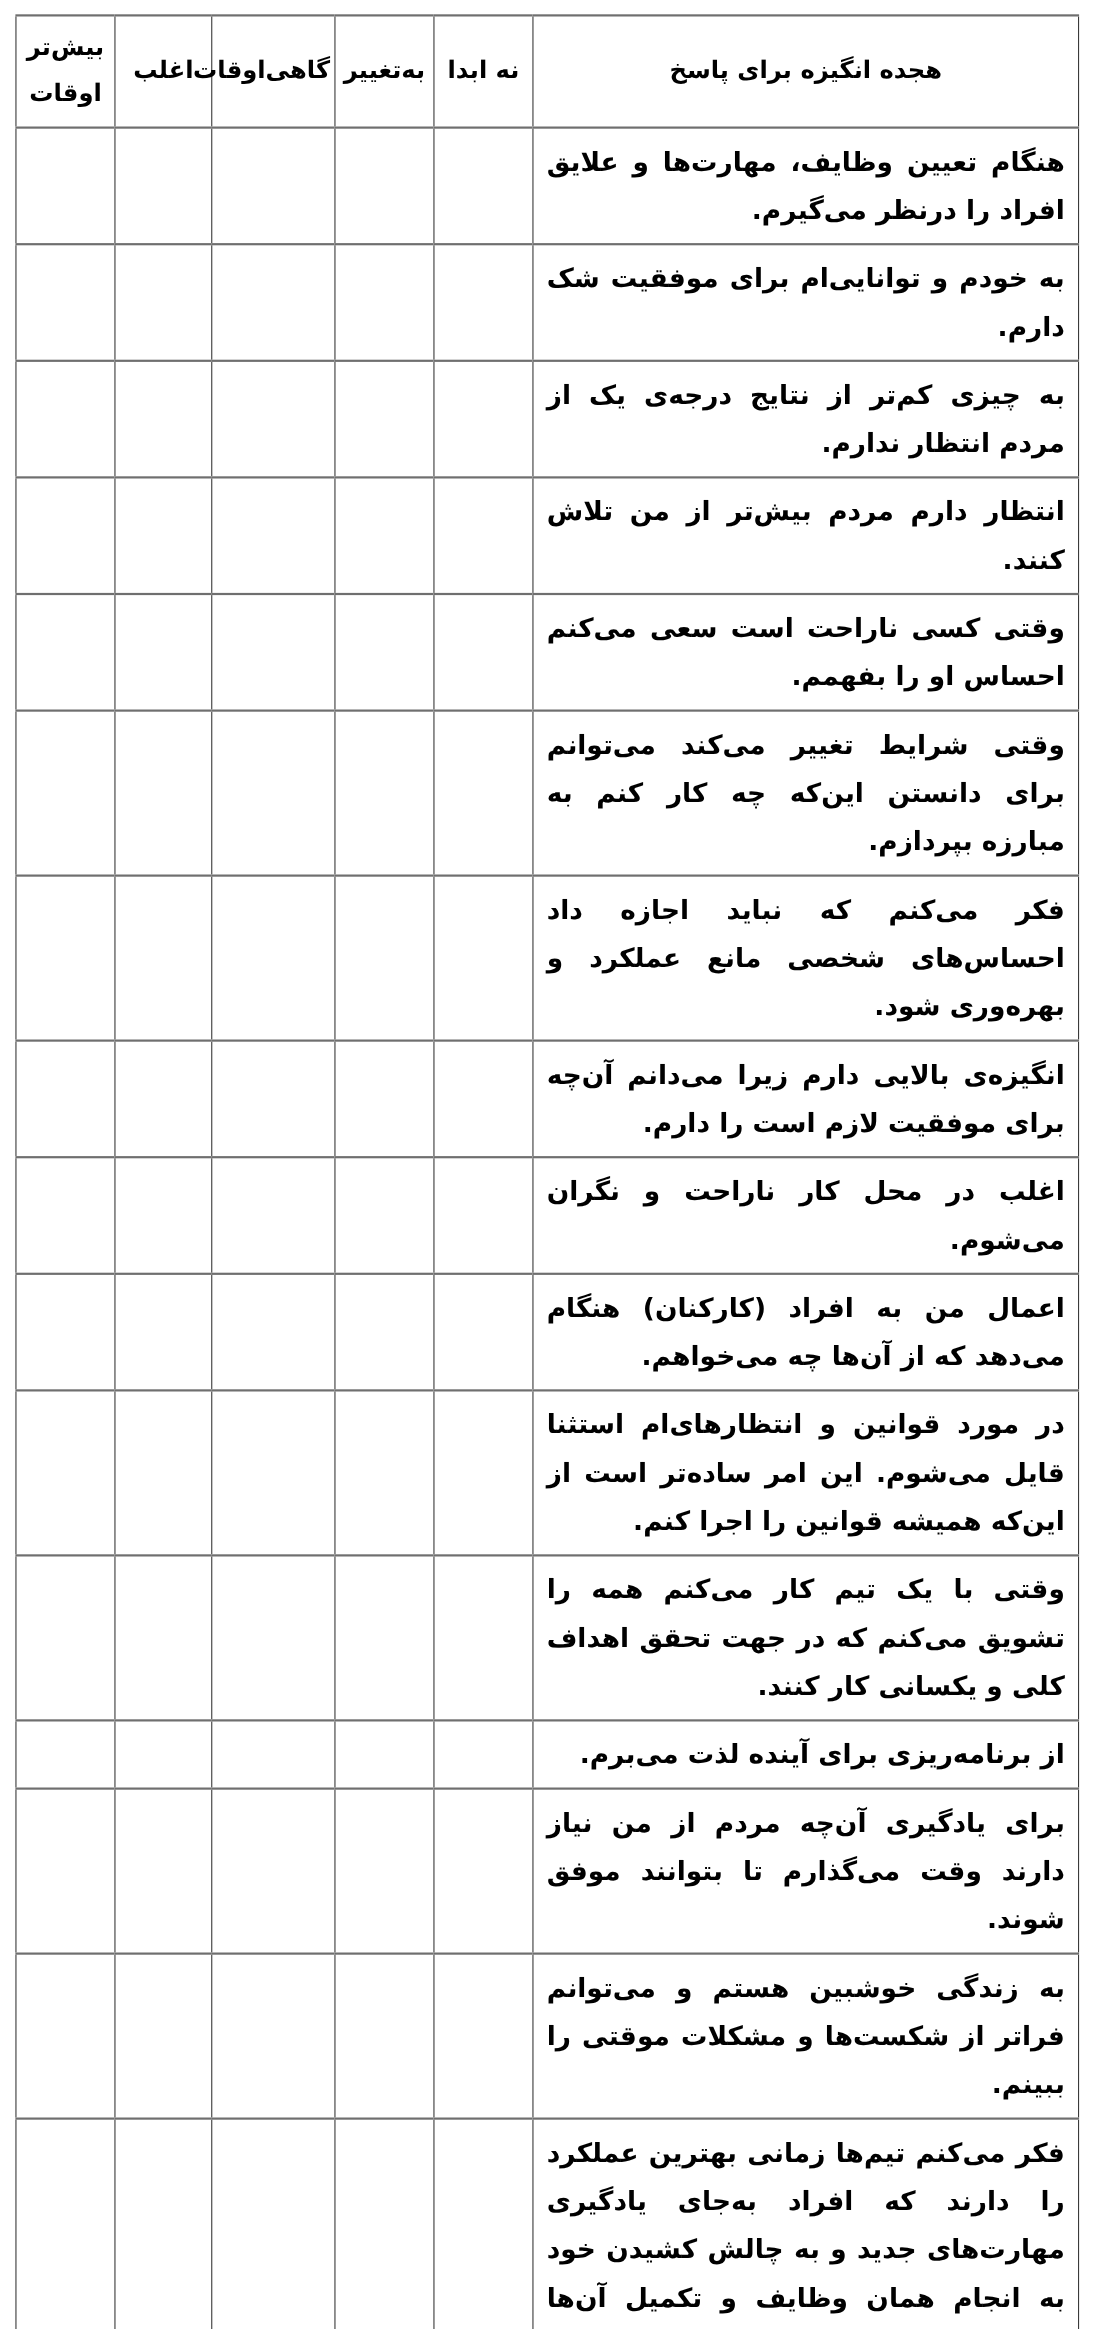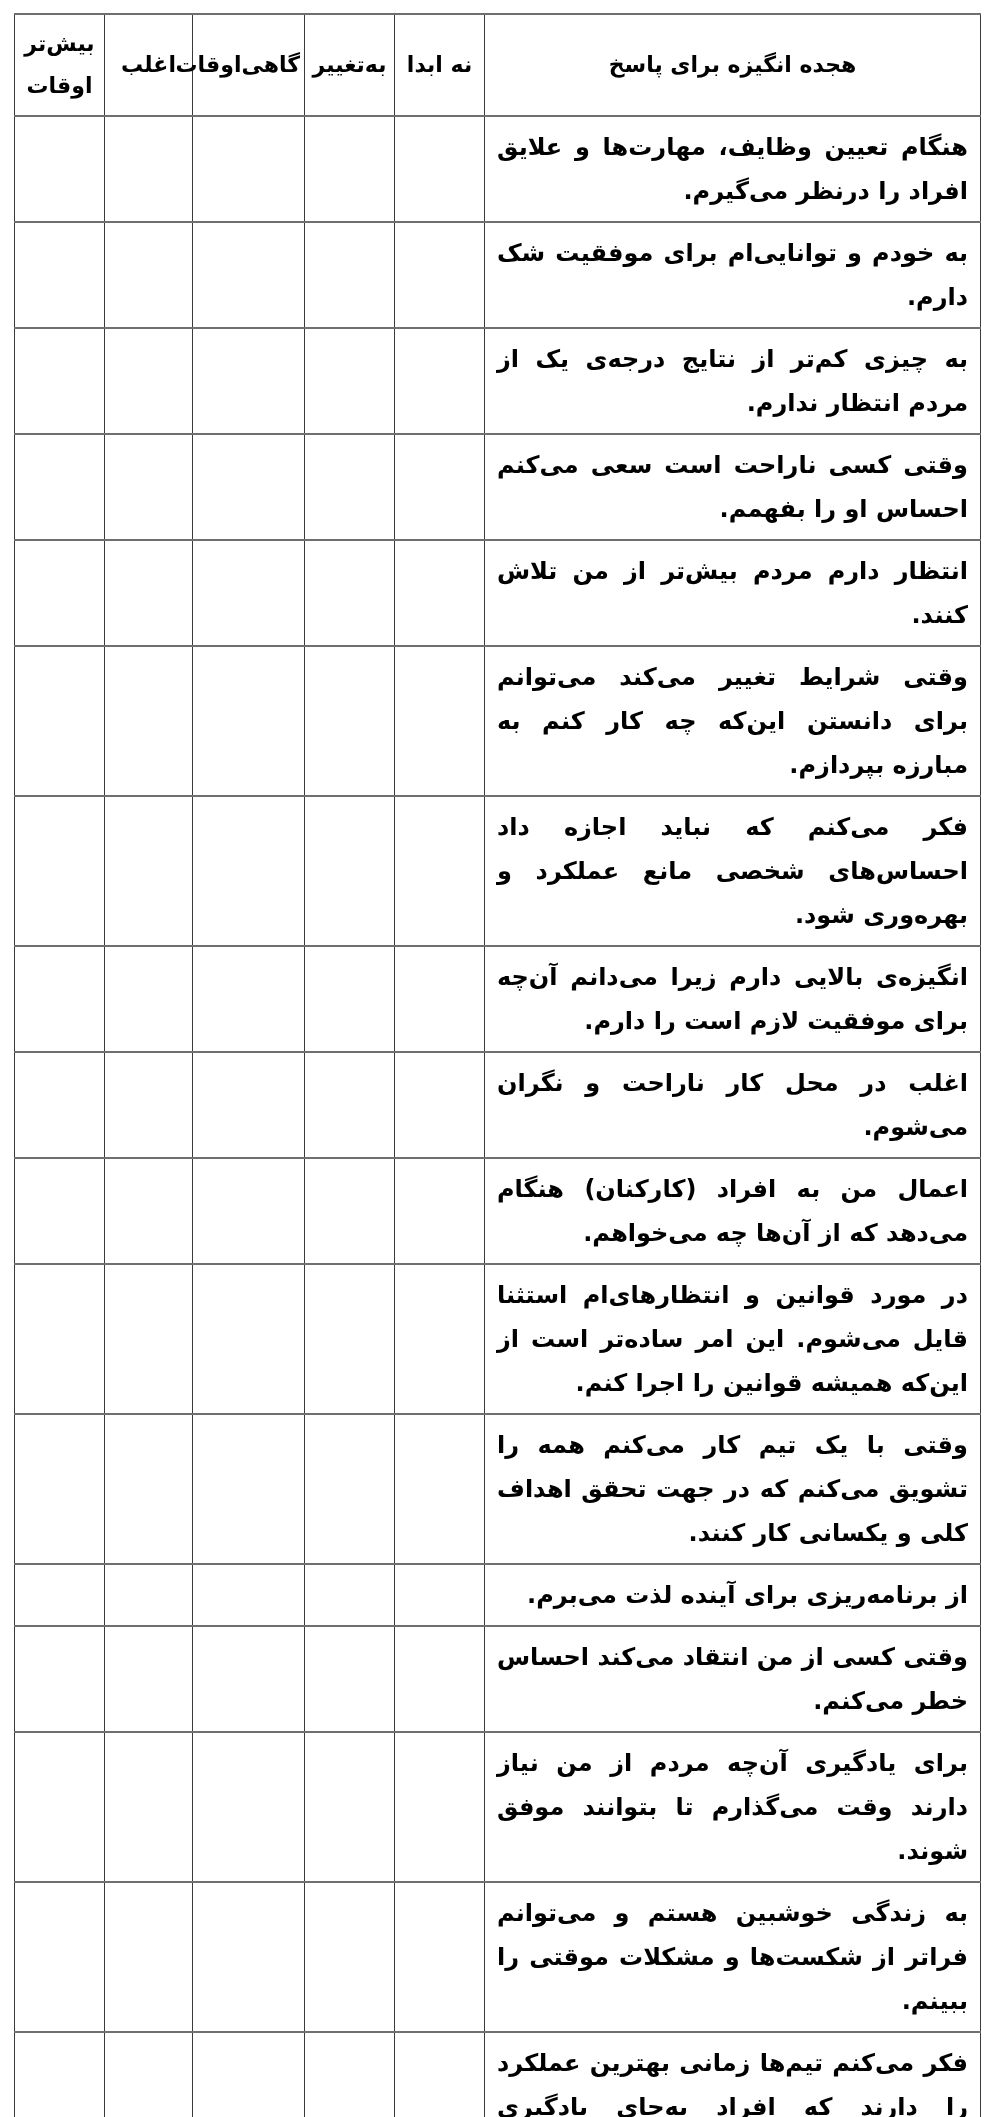--- a/index.html
+++ b/index.html
@@ -115,40 +115,40 @@
       <span>به چیزی کم‌تر از نتایج درجه‌ی یک از مردم انتظار ندارم.</span>
     </td>
     <td class="answer"></td>
     <td class="answer"></td>
     <td class="answer"></td>
     <td class="answer"></td>
     <td class="answer"></td>
   </tr>
         <tr>
     <td class="statement">
+      <span>انتظار دارم مردم بیش‌تر از من تلاش کنند.</span>
+    </td>
+    <td class="answer"></td>
+    <td class="answer"></td>
+    <td class="answer"></td>
+    <td class="answer"></td>
+    <td class="answer"></td>
+  </tr>
+        <tr>
+    <td class="statement">
       <span>وقتی کسی ناراحت است سعی می‌کنم احساس او را بفهمم.</span>
     </td>
     <td class="answer"></td>
     <td class="answer"></td>
     <td class="answer"></td>
     <td class="answer"></td>
     <td class="answer"></td>
   </tr>
         <tr>
     <td class="statement">
-      <span>انتظار دارم مردم بیش‌تر از من تلاش کنند.</span>
-    </td>
-    <td class="answer"></td>
-    <td class="answer"></td>
-    <td class="answer"></td>
-    <td class="answer"></td>
-    <td class="answer"></td>
-  </tr>
-        <tr>
-    <td class="statement">
       <span>وقتی شرایط تغییر می‌کند می‌توانم برای دانستن این‌که چه کار کنم به مبارزه بپردازم.</span>
     </td>
     <td class="answer"></td>
     <td class="answer"></td>
     <td class="answer"></td>
     <td class="answer"></td>
     <td class="answer"></td>
   </tr>
         <tr>
     <td class="statement">
@@ -206,30 +206,20 @@
     </td>
     <td class="answer"></td>
     <td class="answer"></td>
     <td class="answer"></td>
     <td class="answer"></td>
     <td class="answer"></td>
   </tr>
         <tr>
     <td class="statement">
       <span>از برنامه‌ریزی برای آینده لذت می‌برم.</span>
-    </td>
-    <td class="answer"></td>
-    <td class="answer"></td>
-    <td class="answer"></td>
-    <td class="answer"></td>
-    <td class="answer"></td>
-  </tr>
-        <tr>
-    <td class="statement">
-      <span>وقتی کسی از من انتقاد می‌کند احساس خطر می‌کنم.</span>
     </td>
     <td class="answer"></td>
     <td class="answer"></td>
     <td class="answer"></td>
     <td class="answer"></td>
     <td class="answer"></td>
   </tr>
         <tr>
     <td class="statement">
       <span>برای یادگیری آن‌چه مردم از من نیاز دارند وقت می‌گذارم تا بتوانند موفق شوند.</span>

